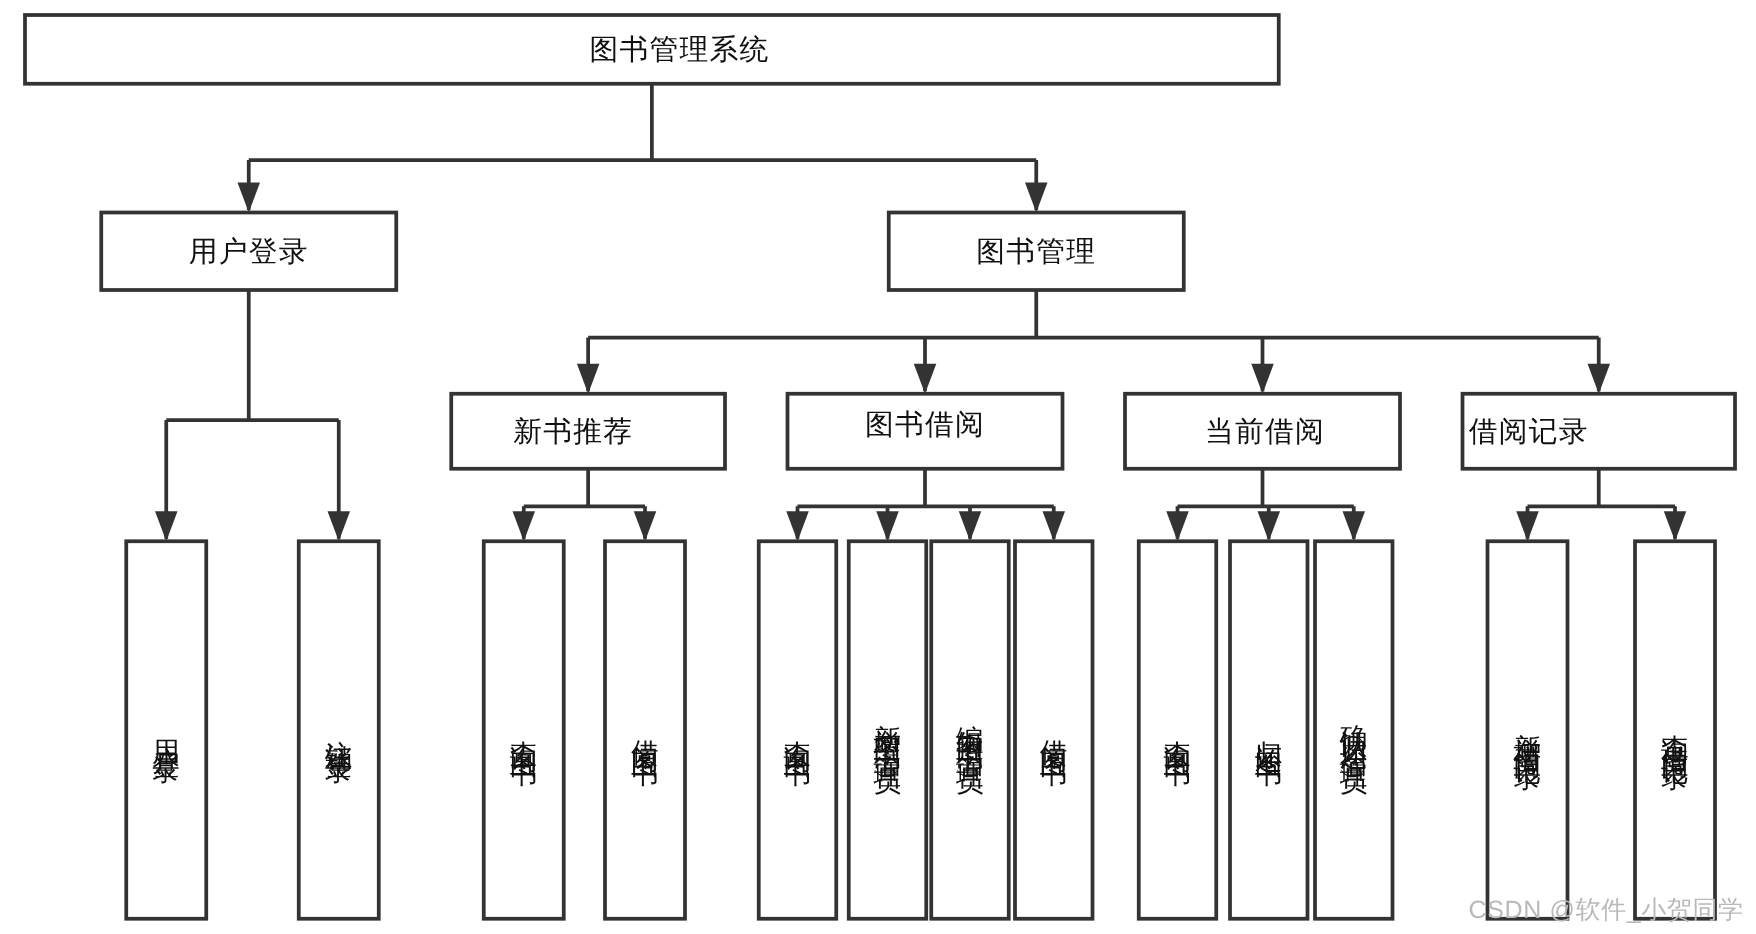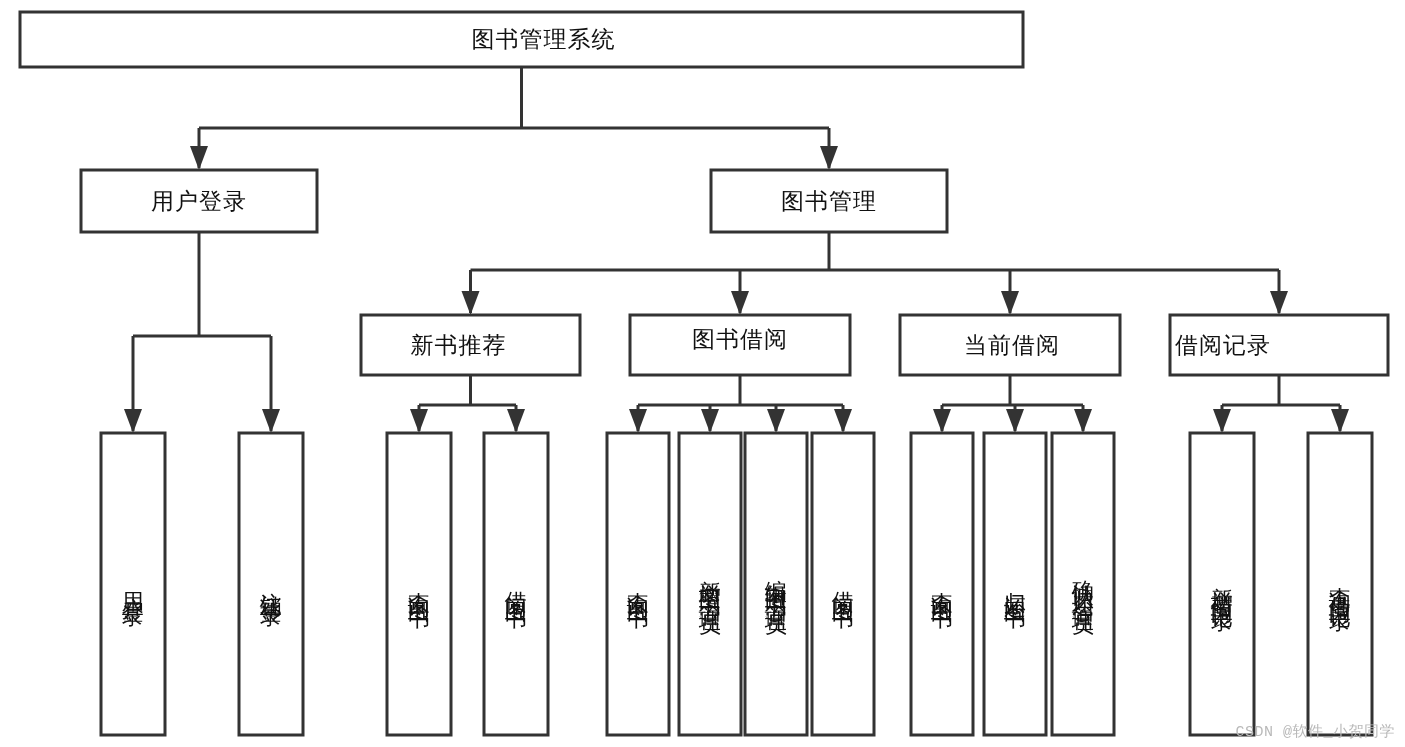--- a/index.html
+++ b/index.html
@@ -58,23 +58,23 @@
     letter-spacing: 5px;
     font-size: 22px;
     align-items: center;
     justify-content: center;
     padding: 4px 0;
   }
   .watermark {
     position: absolute;
     right: 10px;
     bottom: 6px;
-    font-size: 15px;
+    font-size: 20px;
     color: #b9b9b9;
-    font-family: Liberation Mono, monospace;
+    font-family: Liberation Sans, sans-serif;
     letter-spacing: 0.5px;
     white-space: nowrap;
   }
 </style>
 </head>
 <body>
 
 <div id="canvas">
 
   <svg class="diagram" viewBox="0 0 1405 747">

